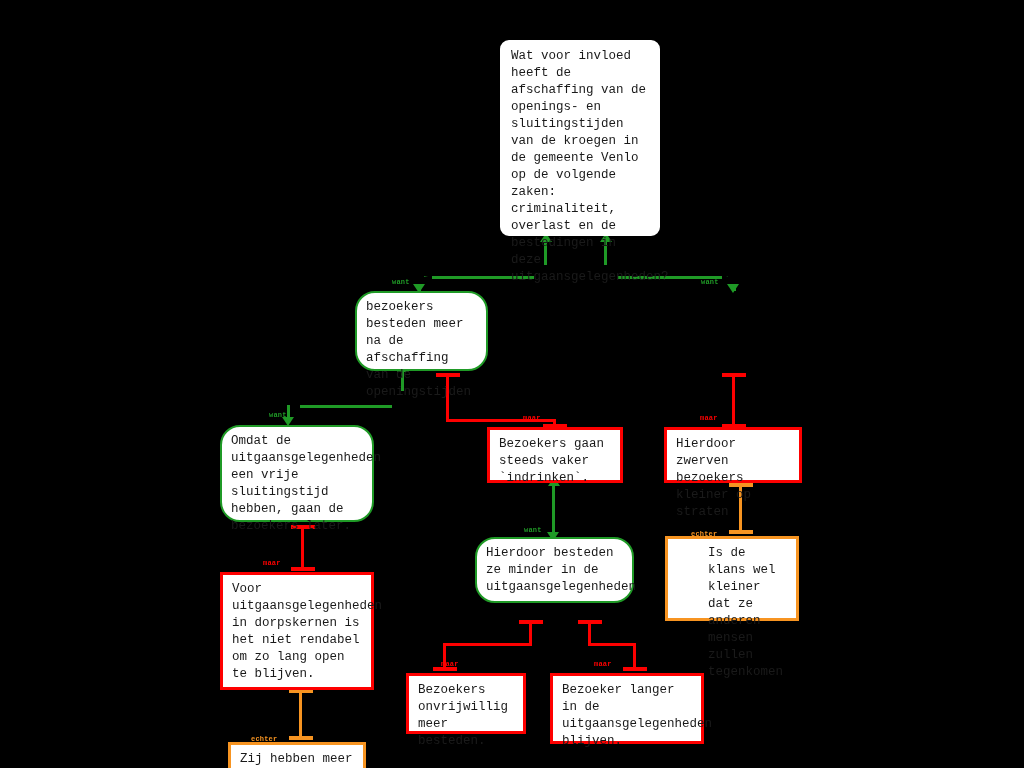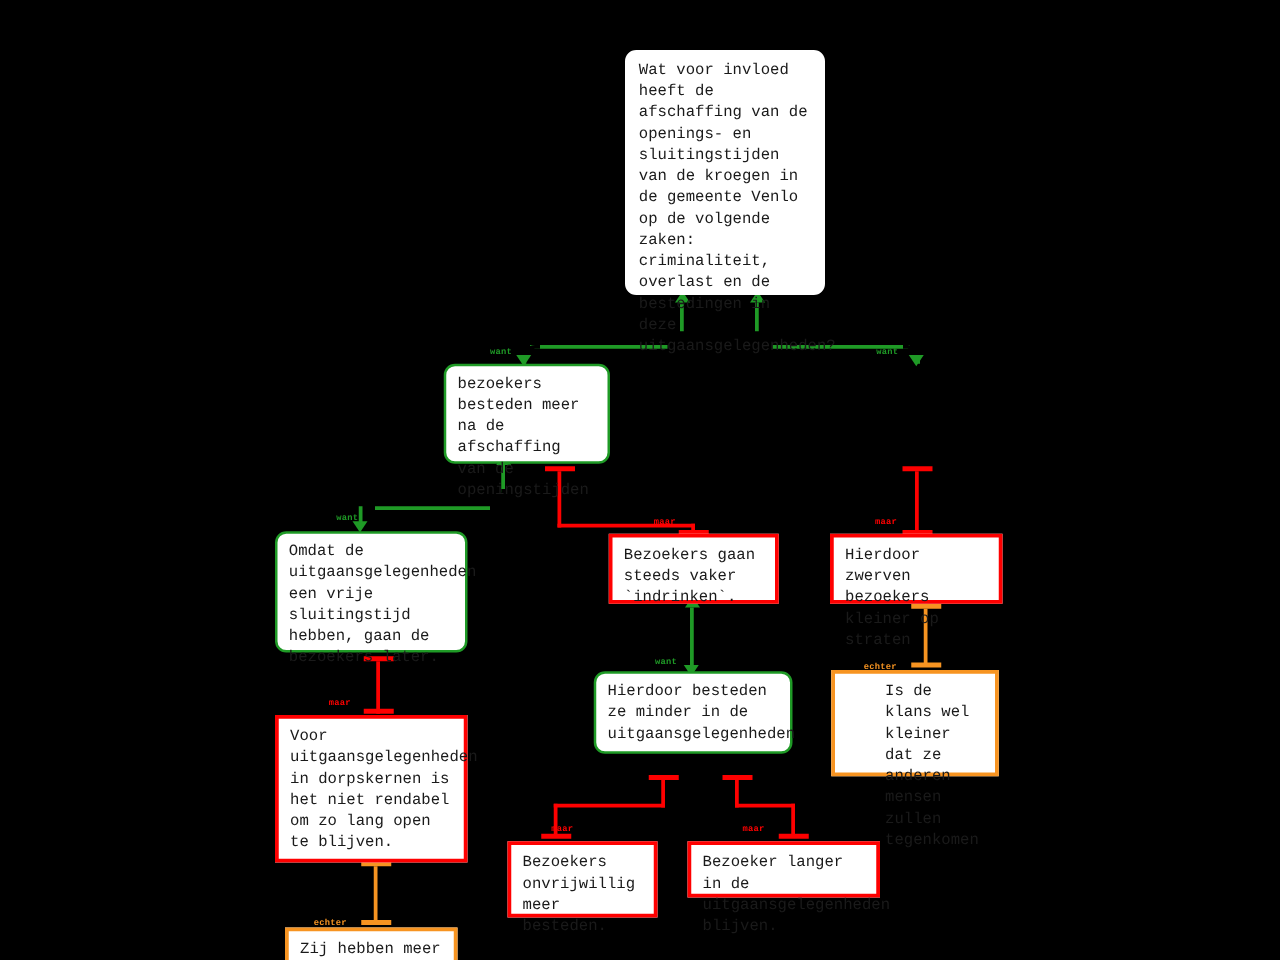--- a/index.html
+++ b/index.html
@@ -24,21 +24,21 @@
     box-sizing: border-box;
     color: #1a1a1a;
     font-size: 12.5px;
     line-height: 17px;
     padding: 6px 8px 6px 9px;
   }
   .node .txt { display: block; white-space: pre-line; }
 
   .node.green {
     border: 2px solid #1f9a26;
-    border-radius: 9px;
+    border-radius: 20px;
   }
   .node.red {
     border: 3px solid #fe0000;
     border-radius: 0;
   }
   .node.orange {
     border: 3px solid #f79421;
     border-radius: 0;
   }
   .node.root {
@@ -223,21 +223,21 @@
   </div>
 
   <div class="node red" style="left:220px; top:536px; width:154px; height:118px;">
     <span class="txt">Voor uitgaansgelegenheden in dorpskernen is het niet rendabel om zo lang open te blijven.</span>
   </div>
 
   <div class="node red" style="left:406px; top:637px; width:120px; height:61px;">
     <span class="txt">Bezoekers onvrijwillig meer besteden.</span>
   </div>
 
-  <div class="node red" style="left:550px; top:637px; width:154px; height:45px;">
+  <div class="node red" style="left:550px; top:637px; width:154px; height:71px;">
     <span class="txt">Bezoeker langer in de uitgaansgelegenheden blijven.</span>
   </div>
 
   <div class="node orange" style="left:228px; top:706px; width:138px; height:62px;">
     <span class="txt">Zij hebben meer met loyaliteit te maken.</span>
   </div>
 
 </div>
 
 </body></html>

